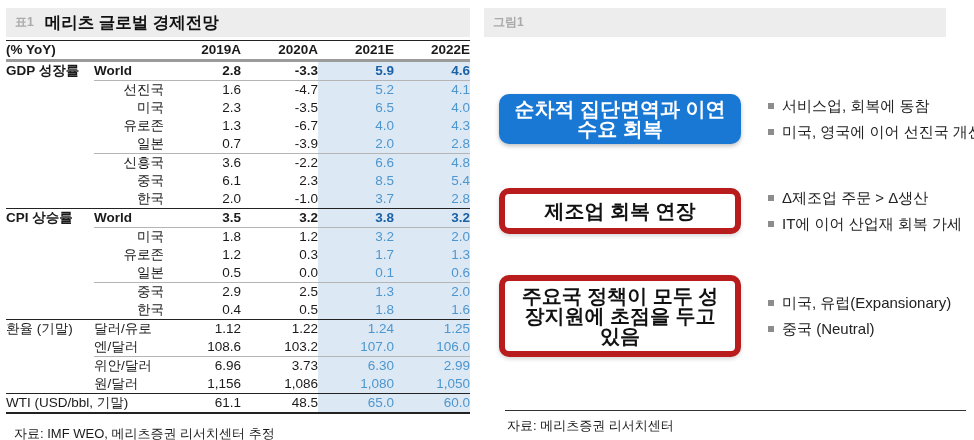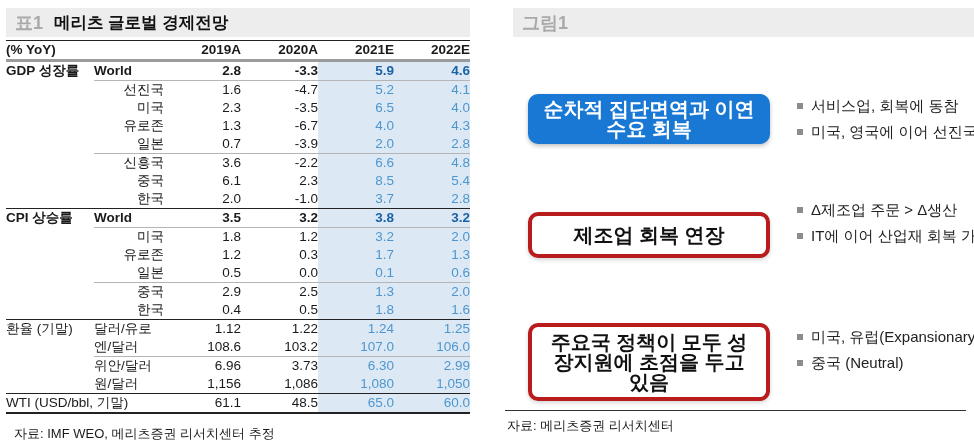--- a/index.html
+++ b/index.html
@@ -4,21 +4,21 @@
 <style>
   * { box-sizing: border-box; }
   html,body { margin:0; padding:0; }
   body {
     width:974px; height:440px; background:#ffffff; position:relative; overflow:hidden;
     font-family:"Liberation Sans","DejaVu Sans",sans-serif; color:#1a1a1a;
   }
 
   
   .bar { background:#ededed; height:29px; display:flex; align-items:center; padding:0 9px; }
-  .tag { font-weight:700; font-size:18px; color:#a9a9a9; margin-right:11px; flex:none; }
+  .tag { font-weight:700; font-size:12px; color:#a9a9a9; margin-right:11px; flex:none; }
   .ttl { font-weight:700; font-size:16.5px; color:#111; white-space:nowrap; }
 
   
   .panel-left { position:absolute; left:6px; top:8px; width:464px; }
   table.outlook {
     border-collapse:collapse; width:464px; margin-top:3px; table-layout:fixed;
     border-top:1.5px solid #222;
   }
   table.outlook th, table.outlook td {
     padding:0; height:18px; font-size:13.5px; line-height:18px; white-space:nowrap;
@@ -32,32 +32,32 @@
   .num { text-align:right; padding-right:7px; }
   td.est { background:#dce9f5; color:#4e96ce; }
   th.num-h { text-align:right; padding-right:7px; }
   tr.bold td { font-weight:700; }
   tr.bold td.est { color:#1b61a6; }
   tr.rule td:not(.c1) { border-bottom:1px solid #b5b5b5; }
   tbody.topline { border-top:1px solid #222; }
   tbody.bottomline { border-bottom:2px solid #222; }
 
   
-  .panel-right { position:absolute; left:513px; top:8px; width:462px; }
+  .panel-right { position:absolute; left:484px; top:8px; width:462px; }
   .reason-row { display:flex; align-items:center; }
   .rr1 { margin-top:57px; }
   .rr2 { margin-top:44px; }
   .rr3 { margin-top:41px; }
   .box {
     width:242px; min-height:46px; margin-left:15px; border-radius:10px; flex:none;
     display:flex; align-items:center; justify-content:center; text-align:center;
     font-weight:700; font-size:20px; line-height:20px; padding:5px 13px;
   }
   .box-blue { background:#1878d4; color:#ffffff; box-shadow:0 2px 4px rgba(0,0,0,0.25); }
-  .box-white { background:#ffffff; color:#111; border:4px solid #b91c1c; box-shadow:0 2px 4px rgba(0,0,0,0.16);margin-top:24px; }
+  .box-white { background:#ffffff; color:#111; border:6px solid #b91c1c; box-shadow:0 2px 4px rgba(0,0,0,0.16); }
   .bullets { margin-left:27px; display:flex; flex-direction:column; gap:7px; }
   .bullet { display:flex; align-items:center; font-size:15px; color:#222; white-space:nowrap; }
   .sq { width:6px; height:6px; background:#8c8c8c; margin-right:8px; flex:none; }
 
   
   .src { font-size:13px; color:#1a1a1a; white-space:nowrap; }
   .left-src { position:absolute; left:8px; top:417px; }
   .right-line { position:absolute; left:505px; top:410px; width:461px; border-top:1.5px solid #333; }
   .right-src { position:absolute; left:507px; top:417px; }
 </style>

